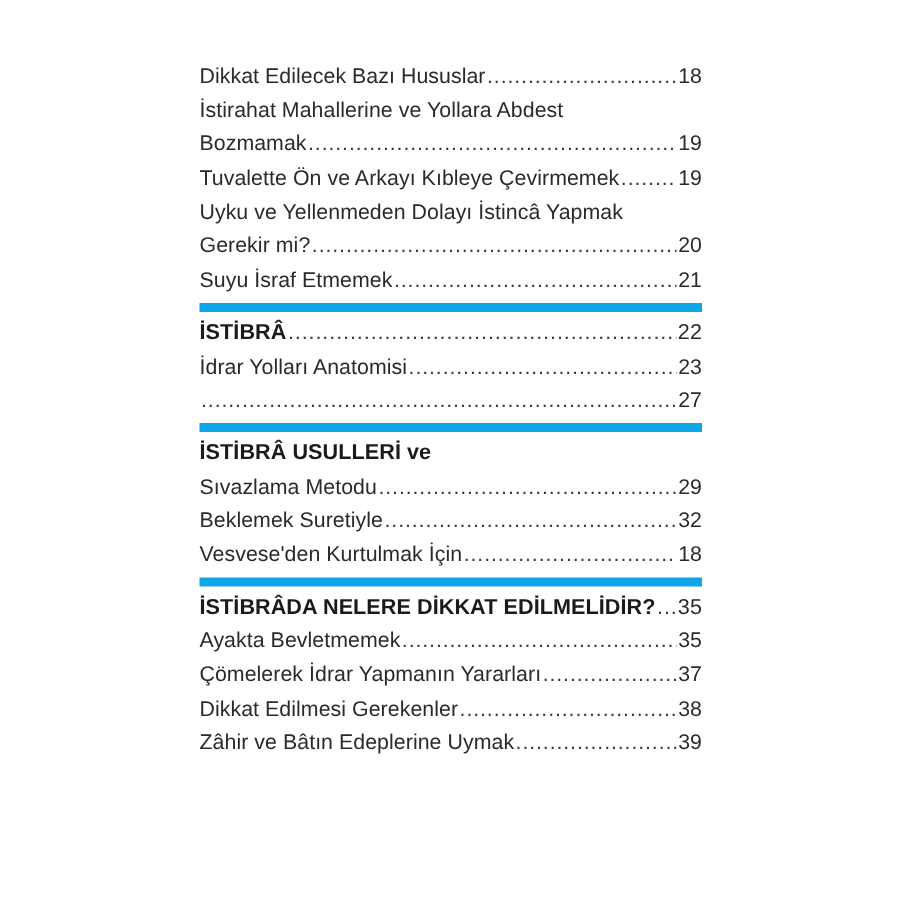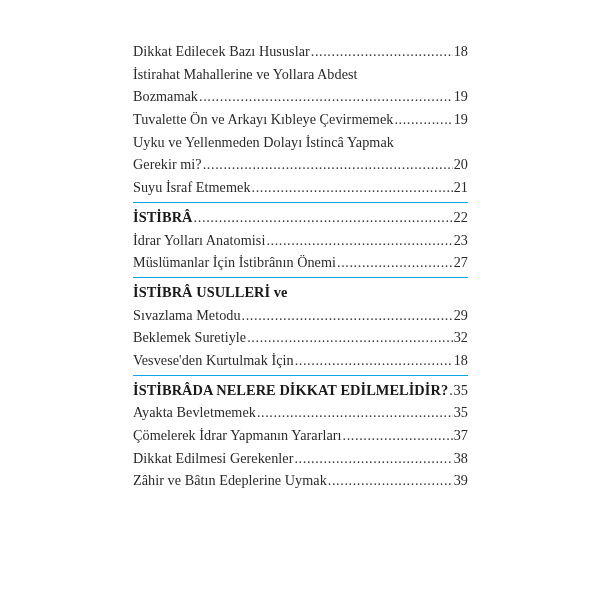--- a/index.html
+++ b/index.html
@@ -16,24 +16,23 @@
       color: #2a2a2a;
     }
     .toc {
       position: absolute;
       left: 133px;
       top: 40px;
       width: 335px;
     }
     .section {
       padding: 0;
-      font-family: Liberation Serif, serif;
     }
     .section + .section {
-      border-top: 1px solid #0ea5e9;
+      border-top: 6px solid #0ea5e9;
       margin-top: 3px;
       padding-top: 3px;
     }
     .line {
       height: 22.7px;
       line-height: 22.7px;
       font-size: 14.2px;
       white-space: nowrap;
       display: flex;
       align-items: baseline;
@@ -111,21 +110,20 @@
       <span class="title">İSTİBRÂ </span>
       <span class="dots"></span>
       <span class="page">22</span>
     </div>
     <div class="line">
       <span class="title">İdrar Yolları Anatomisi</span>
       <span class="dots"></span>
       <span class="page">23</span>
     </div>
     <div class="line">
-      <span class="title">Müslümanlar İçin İstibrânın Önemi </span>
       <span class="dots"></span>
       <span class="page">27</span>
     </div>
   </div>
 
   <div class="section">
     <div class="line heading">
       <span class="title">İSTİBRÂ USULLERİ ve</span>
     </div>
     <div class="line">

